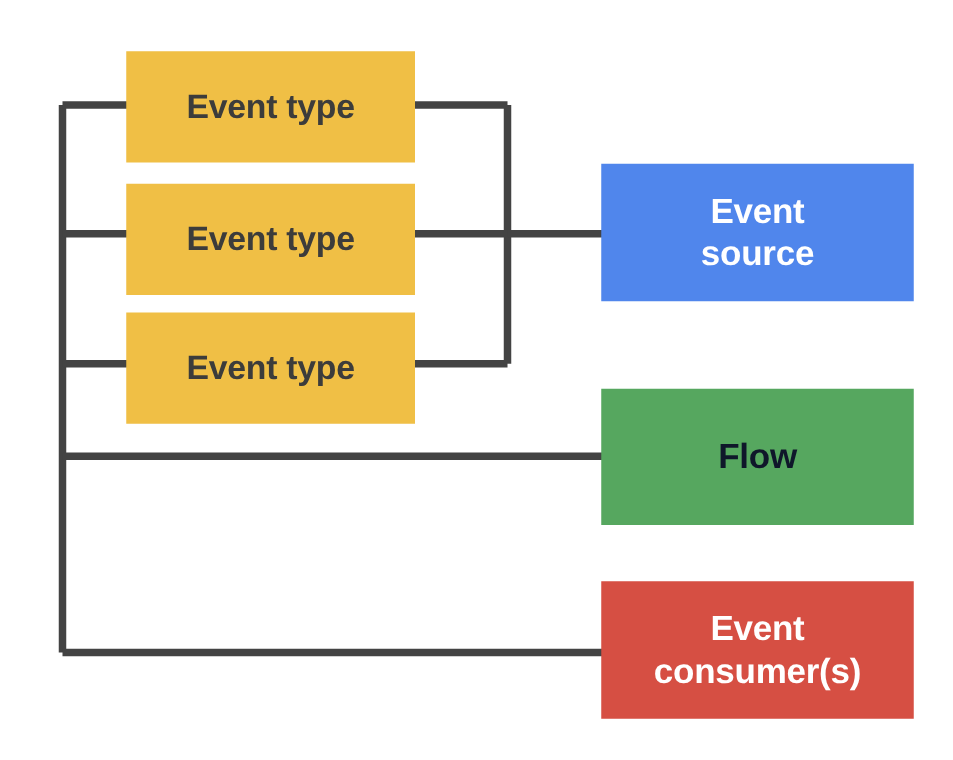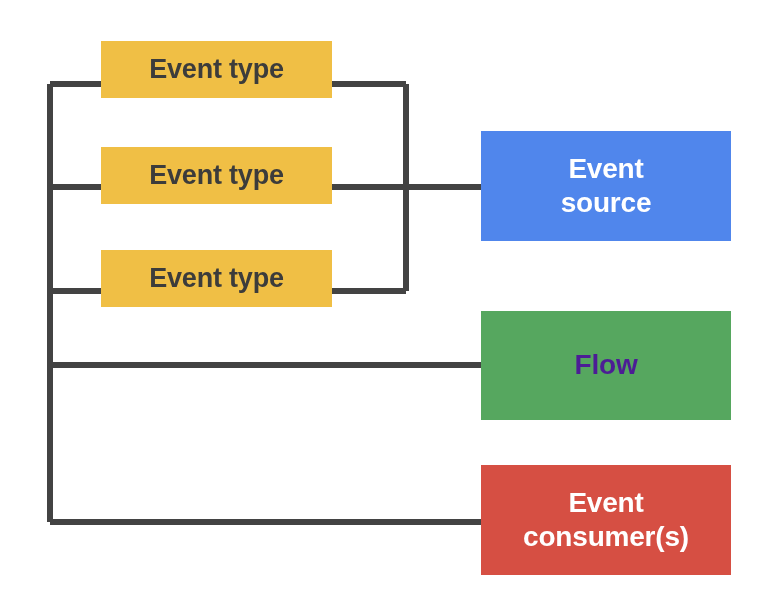--- a/index.html
+++ b/index.html
@@ -38,21 +38,21 @@
   }
   .node-label {
     display: block;
     width: 100%;
     padding: 0 8px;
     box-sizing: border-box;
     white-space: pre-line;
   }
   .evt-type {
     width: 231px;
-    height: 57px;
+    height: 89px;
     font-size: 27px;
     font-weight: bold;
   }
   .evt-type-1 { left: 101px; top: 41px; }
   .evt-type-2 { left: 101px; top: 147px; }
   .evt-type-3 { left: 101px; top: 250px; }
 
   .stage {
     left: 481px;
     width: 250px;
@@ -101,21 +101,21 @@
 
   <div class="node evt-type evt-type-3" style="background:#f0bf45;color:#3c3c3b;">
     <span class="node-label">Event type</span>
   </div>
 
   <div class="node stage stage-source" style="background:#5086ec;color:#ffffff;">
     <span class="node-label">Event
 source</span>
   </div>
 
-  <div class="node stage stage-flow" style="background:#56a75f;color:#4c1d95;">
+  <div class="node stage stage-flow" style="background:#56a75f;color:#0f172a;">
     <span class="node-label">Flow</span>
   </div>
 
   <div class="node stage stage-consumer" style="background:#d64f43;color:#ffffff;">
     <span class="node-label">Event
 consumer(s)</span>
   </div>
 
 </div>
 

